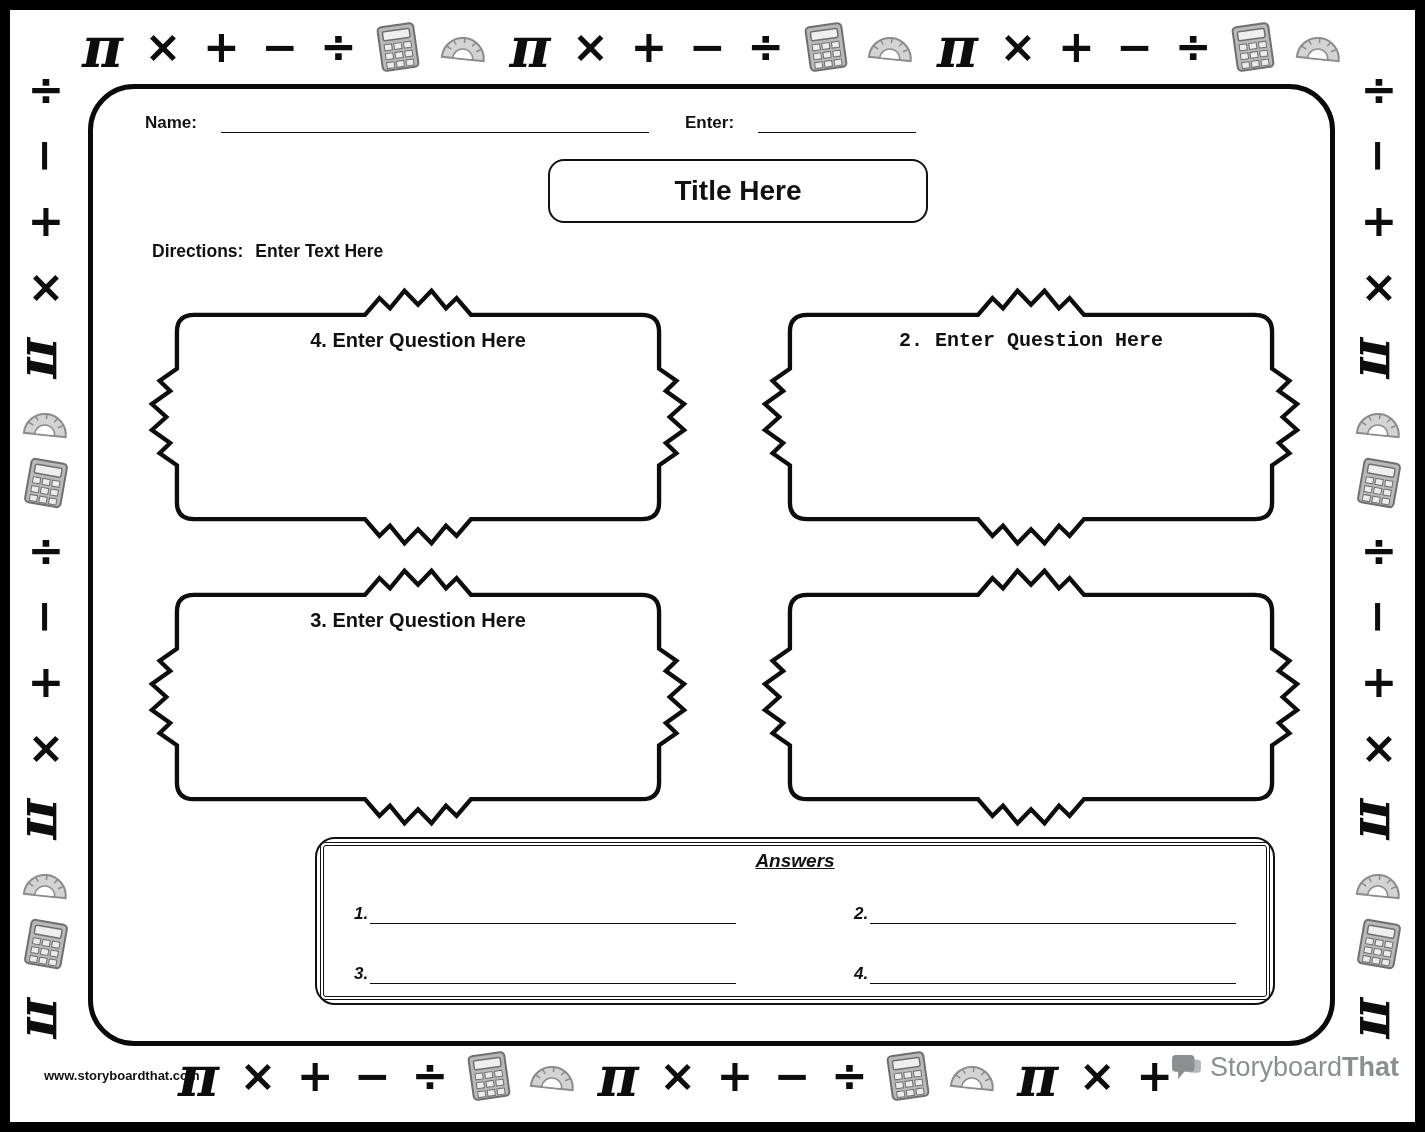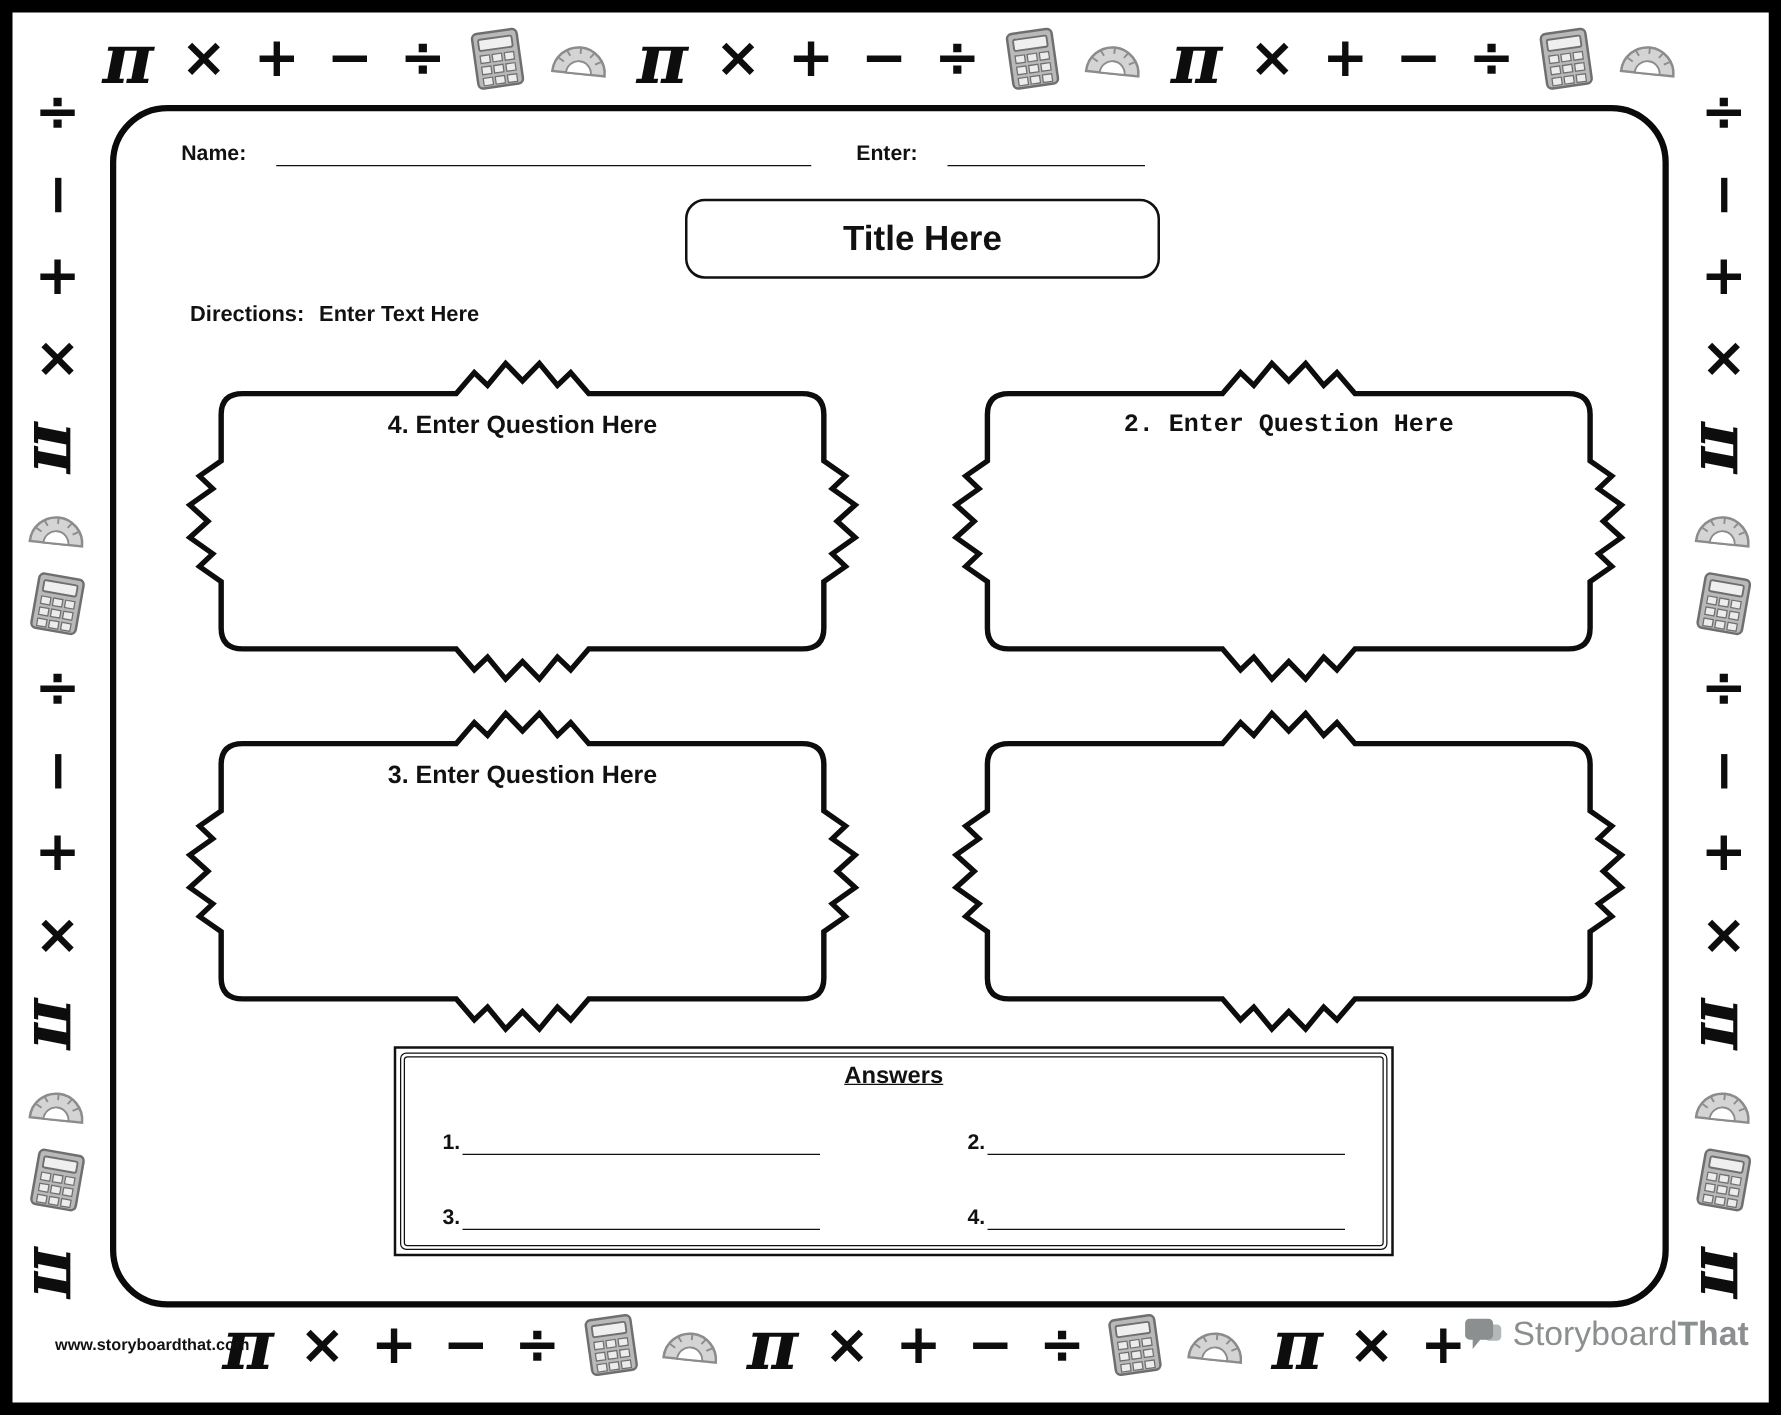--- a/index.html
+++ b/index.html
@@ -34,21 +34,21 @@
   
   .qbox { position: absolute; width: 540px; height: 260px; }
   .qbox svg.burst { position: absolute; inset: 0; width: 100%; height: 100%; overflow: visible; }
   .qlabel { position: absolute; top: 42px; left: 40px; right: 40px; text-align: center; font-weight: bold; font-size: 20px; }
   .q1 { left: 55px;  top: 198px; }
   .q2 { left: 668px; top: 198px; font-family: Liberation Mono, monospace; }
   .q3 { left: 55px;  top: 478px; }
   .q4 { left: 668px; top: 478px; }
 
   
-  .answers { position: absolute; left: 222px; top: 748px; width: 800px; height: 168px; border: 2.5px solid #111; border-radius: 0; padding: 3px; background: #fff; }
+  .answers { position: absolute; left: 222px; top: 748px; width: 960px; height: 168px; border: 2.5px solid #111; border-radius: 20px; padding: 3px; background: #fff; font-style: italic; }
   .answers-inner { border: 1.5px solid #111; border-radius: 5px; height: 100%; padding: 2px; }
   .answers-inner2 { border: 1px solid #111; border-radius: 3px; height: 100%; padding: 4px 0 0 0; }
   .answers-title { text-align: center; font-weight: bold; font-size: 19px; text-decoration: underline; }
   .answers-grid { display: grid; grid-template-columns: 1fr 1fr; column-gap: 118px; row-gap: 22px; padding: 14px 30px 0 30px; }
   .ans-cell { display: flex; align-items: flex-end; font-weight: bold; font-size: 17px; height: 38px; }
   .ans-num { margin-right: 2px; }
   .ans-line { flex: 1; border-bottom: 1.6px solid #111; height: 16px; }
 
   
   .site { position: absolute; left: 44px; top: 1068px; font-size: 13px; font-weight: bold; z-index: 3; }

